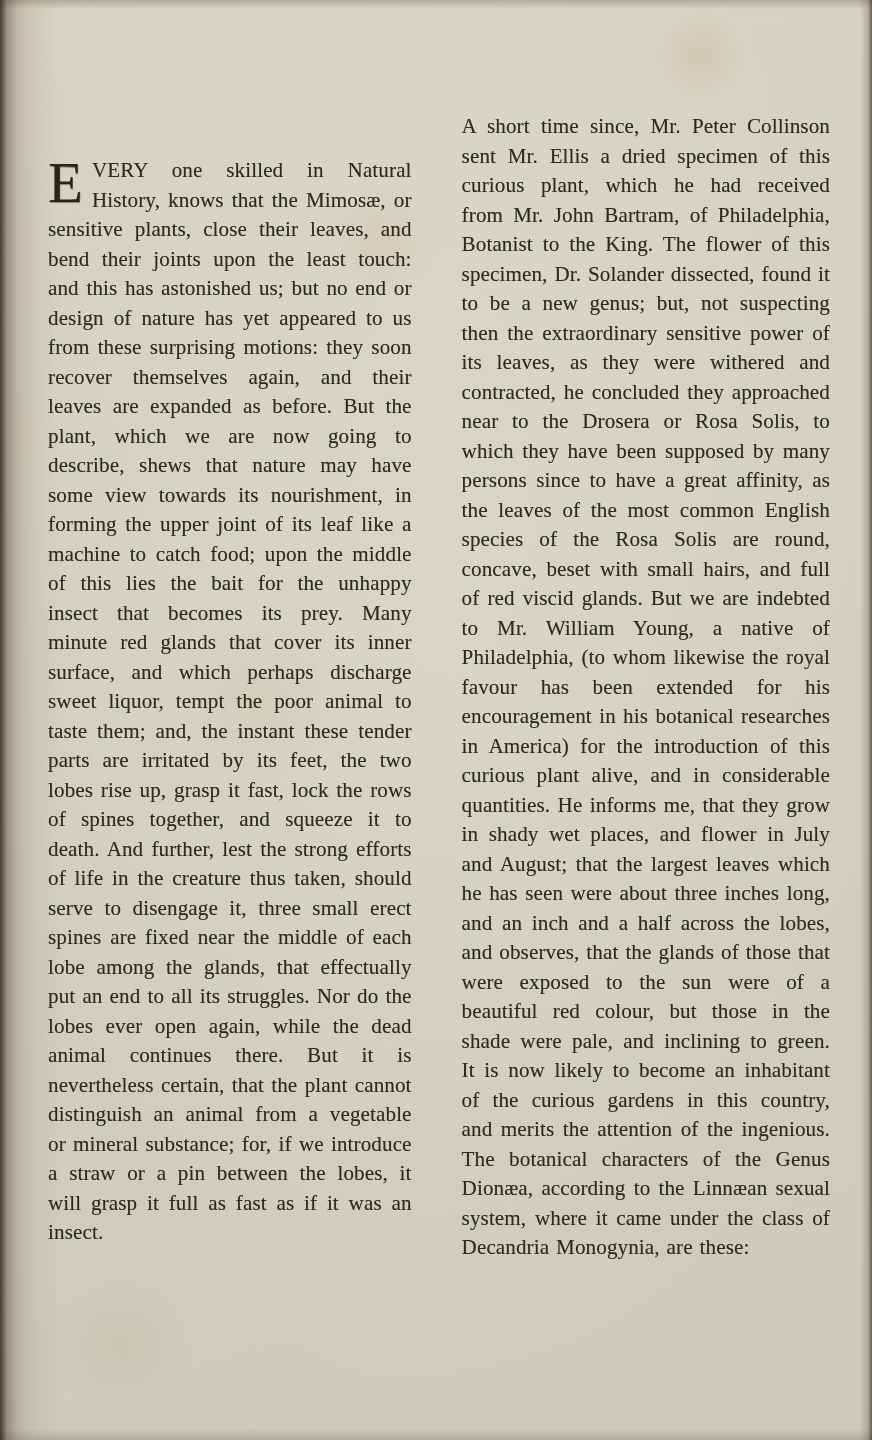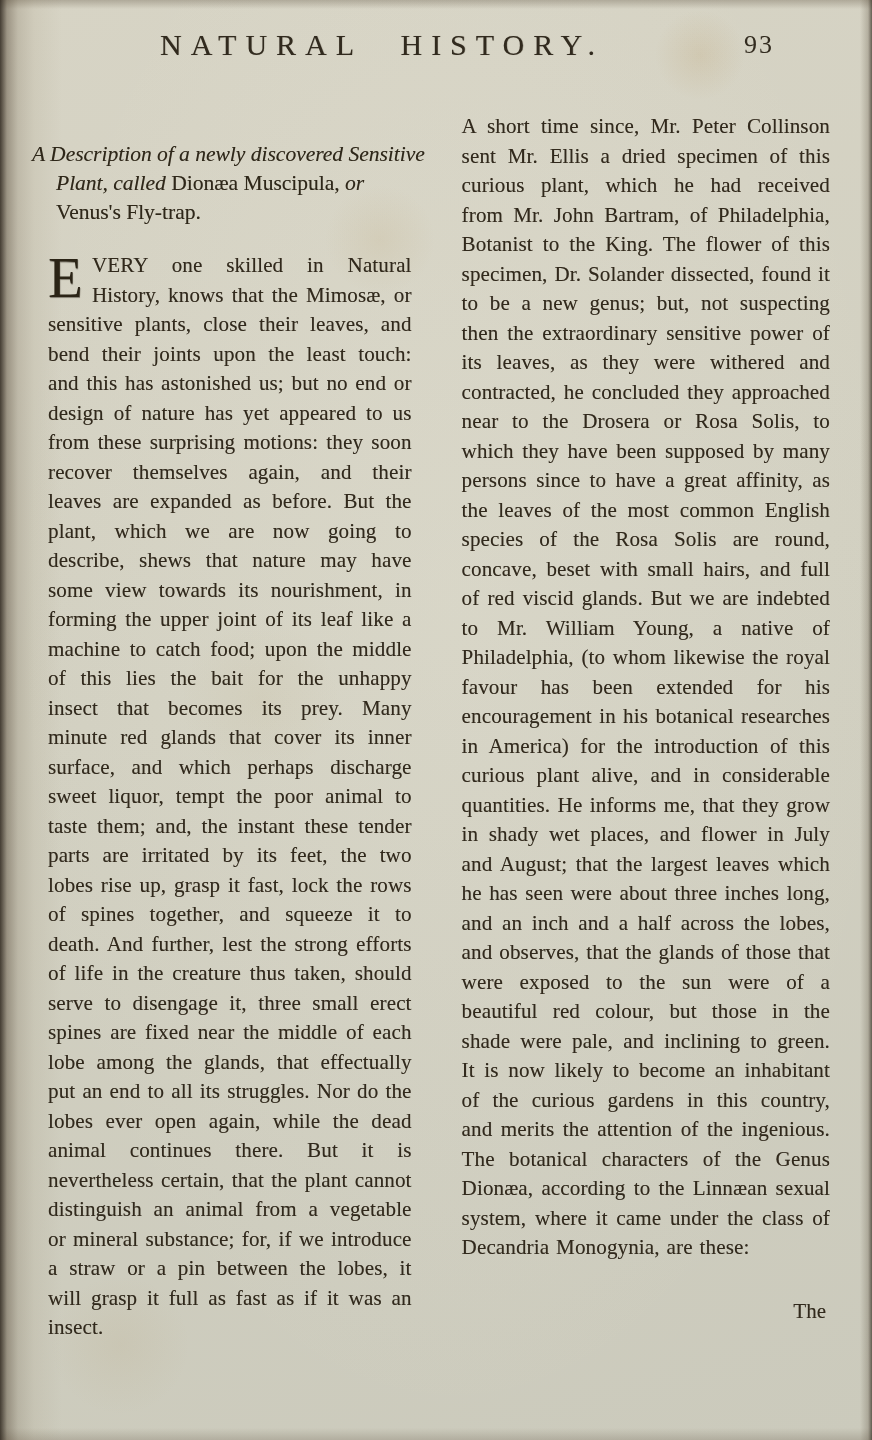--- a/index.html
+++ b/index.html
@@ -98,32 +98,26 @@
     font-size: 21px;
     color: #31291c;
     text-shadow: 0.2px 0.3px 0.6px rgba(47,40,28,0.38);
   }
 </style>
 </head>
 <body>
 
 <div class="page">
 
-  <div class="header">
-    <div class="header-title">NATURAL HISTORY.</div>
-    <div class="page-number">93</div>
-  </div>
 
   <div class="columns">
 
     <div class="col left">
-      <div class="article-heading"><span class="it">A Description of a newly discovered Sensitive Plant, called </span><span class="rm">Dionæa Muscipula, </span><span class="it">or </span><span class="rm">Venus's Fly-trap.</span></div>
 
       <p class="body-text"><span class="dropcap">E</span><span>VERY one skilled in Natural History, knows that the Mimosæ, or sensitive plants, close their leaves, and bend their joints upon the least touch: and this has astonished us; but no end or design of nature has yet appeared to us from these surprising motions: they soon recover themselves again, and their leaves are expanded as before. But the plant, which we are now going to describe, shews that nature may have some view towards its nourishment, in forming the upper joint of its leaf like a machine to catch food; upon the middle of this lies the bait for the unhappy insect that becomes its prey. Many minute red glands that cover its inner surface, and which perhaps discharge sweet liquor, tempt the poor animal to taste them; and, the instant these tender parts are irritated by its feet, the two lobes rise up, grasp it fast, lock the rows of spines together, and squeeze it to death. And further, lest the strong efforts of life in the creature thus taken, should serve to disengage it, three small erect spines are fixed near the middle of each lobe among the glands, that effectually put an end to all its struggles. Nor do the lobes ever open again, while the dead animal continues there. But it is nevertheless certain, that the plant cannot distinguish an animal from a vegetable or mineral substance; for, if we introduce a straw or a pin between the lobes, it will grasp it full as fast as if it was an insect.</span></p>
     </div>
 
     <div class="col right">
       <p class="body-text">A short time since, Mr. Peter Collinson sent Mr. Ellis a dried specimen of this curious plant, which he had received from Mr. John Bartram, of Philadelphia, Botanist to the King. The flower of this specimen, Dr. Solander dissected, found it to be a new genus; but, not suspecting then the extraordinary sensitive power of its leaves, as they were withered and contracted, he concluded they approached near to the Drosera or Rosa Solis, to which they have been supposed by many persons since to have a great affinity, as the leaves of the most common English species of the Rosa Solis are round, concave, beset with small hairs, and full of red viscid glands. But we are indebted to Mr. William Young, a native of Philadelphia, (to whom likewise the royal favour has been extended for his encouragement in his botanical researches in America) for the introduction of this curious plant alive, and in considerable quantities. He informs me, that they grow in shady wet places, and flower in July and August; that the largest leaves which he has seen were about three inches long, and an inch and a half across the lobes, and observes, that the glands of those that were exposed to the sun were of a beautiful red colour, but those in the shade were pale, and inclining to green. It is now likely to become an inhabitant of the curious gardens in this country, and merits the attention of the ingenious. The botanical characters of the Genus Dionæa, according to the Linnæan sexual system, where it came under the class of Decandria Monogynia, are these:</p>
-      <div class="catchword">The</div>
     </div>
 
   </div>
 </div>
 
 </body></html>

